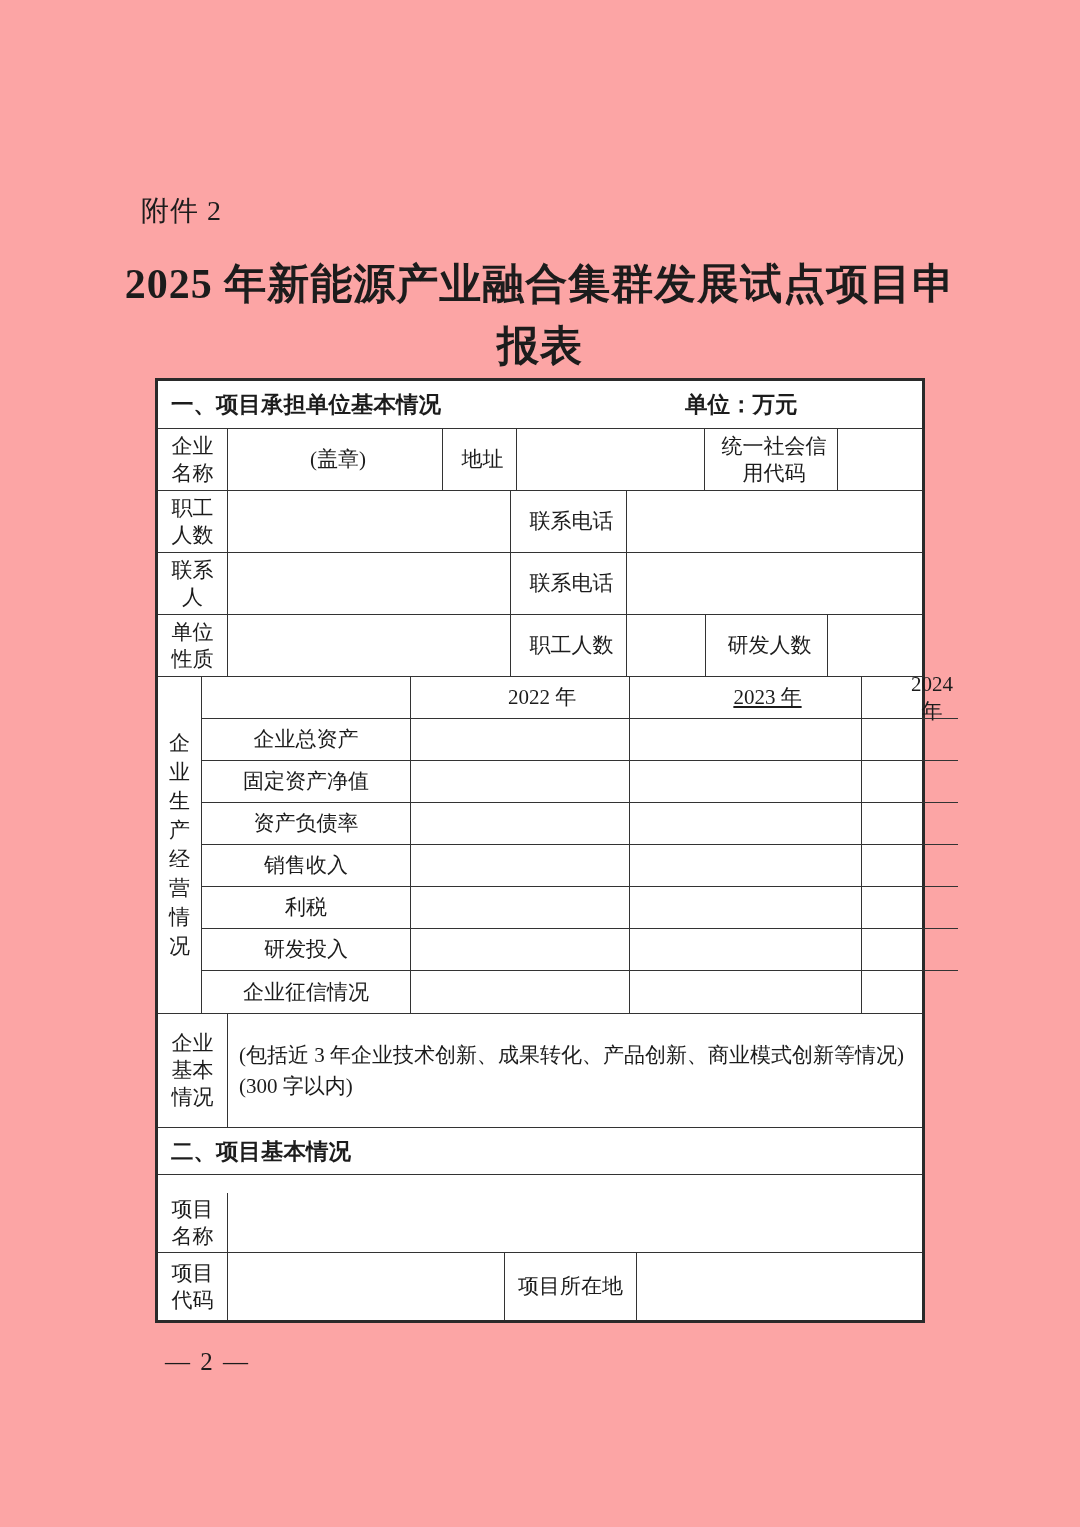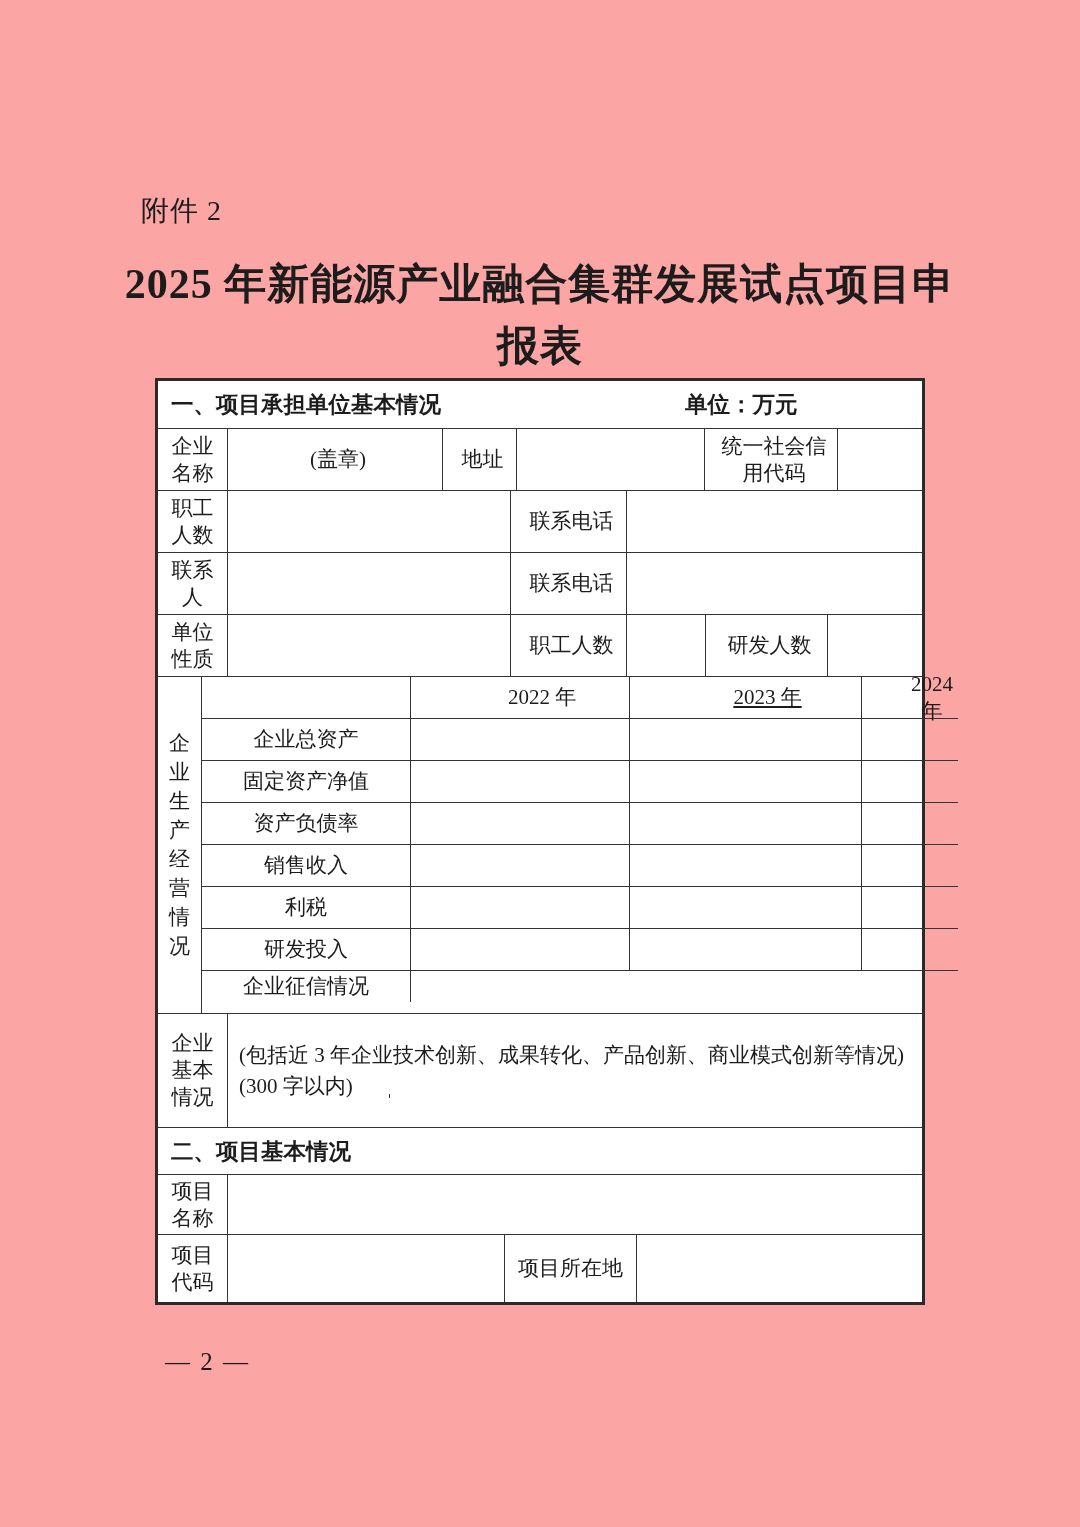--- a/index.html
+++ b/index.html
@@ -36,38 +36,38 @@
     text-align:center;font-size:21px;line-height:27px;padding:2px 5px;
   }
   .cell.endc{border-right:none;}
   .grow{flex:1;}
   
   .w70{width:70px;}.w209{width:209px;}.w68{width:68px;}.w182{width:182px;}
   .w127{width:127px;}.w277{width:277px;}.w110{width:110px;}.w73{width:73px;}
   .w116{width:116px;}.w175{width:175px;}.w188{width:188px;text-decoration:underline;}.w132{width:132px;}
   
   .h48{height:48px;}.h62{height:62px;gap:6px;}.h42{height:42px;}.h114{height:114px;}
-  .h47{height:47px;}.h60{height:60px;}.h67{height:67px;}
+  .h47{height:47px;}.h60{height:60px;margin-top:18px;}.h67{height:67px;}
   .section-row{
     position:relative;display:flex;align-items:center;
     padding-left:13px;font-size:22.5px;font-weight:600;
     border-bottom:1.6px solid #333;box-sizing:border-box;
   }
   .unit-note{position:absolute;left:527px;top:0;height:100%;
     display:flex;align-items:center;font-weight:600;}
   
   .prod{display:flex;border-bottom:1.6px solid #333;box-sizing:border-box;}
   .prod-label{
     width:70px;box-sizing:border-box;border-right:1.6px solid #333;
     display:flex;align-items:center;justify-content:center;text-align:left;
     font-size:21px;line-height:29px;padding:2px 11px;
   }
   .prod-body{flex:1;display:flex;flex-direction:column;}
   .prod-row{display:flex;border-bottom:1.6px solid #333;box-sizing:border-box;gap:44px;}
-  .prod-body .prod-row:last-child{border-bottom:none;flex-direction:column;}
+  .prod-body .prod-row:last-child{border-bottom:none;}
   
   .profile-content{
     flex:1;display:flex;flex-direction:column;justify-content:center;
     align-items:flex-start;text-align:left;
     padding:4px 11px;font-size:21px;line-height:31px;
   }
   .page-num{
     position:absolute;left:165px;top:1348px;
     font-size:25px;letter-spacing:2px;
   }

